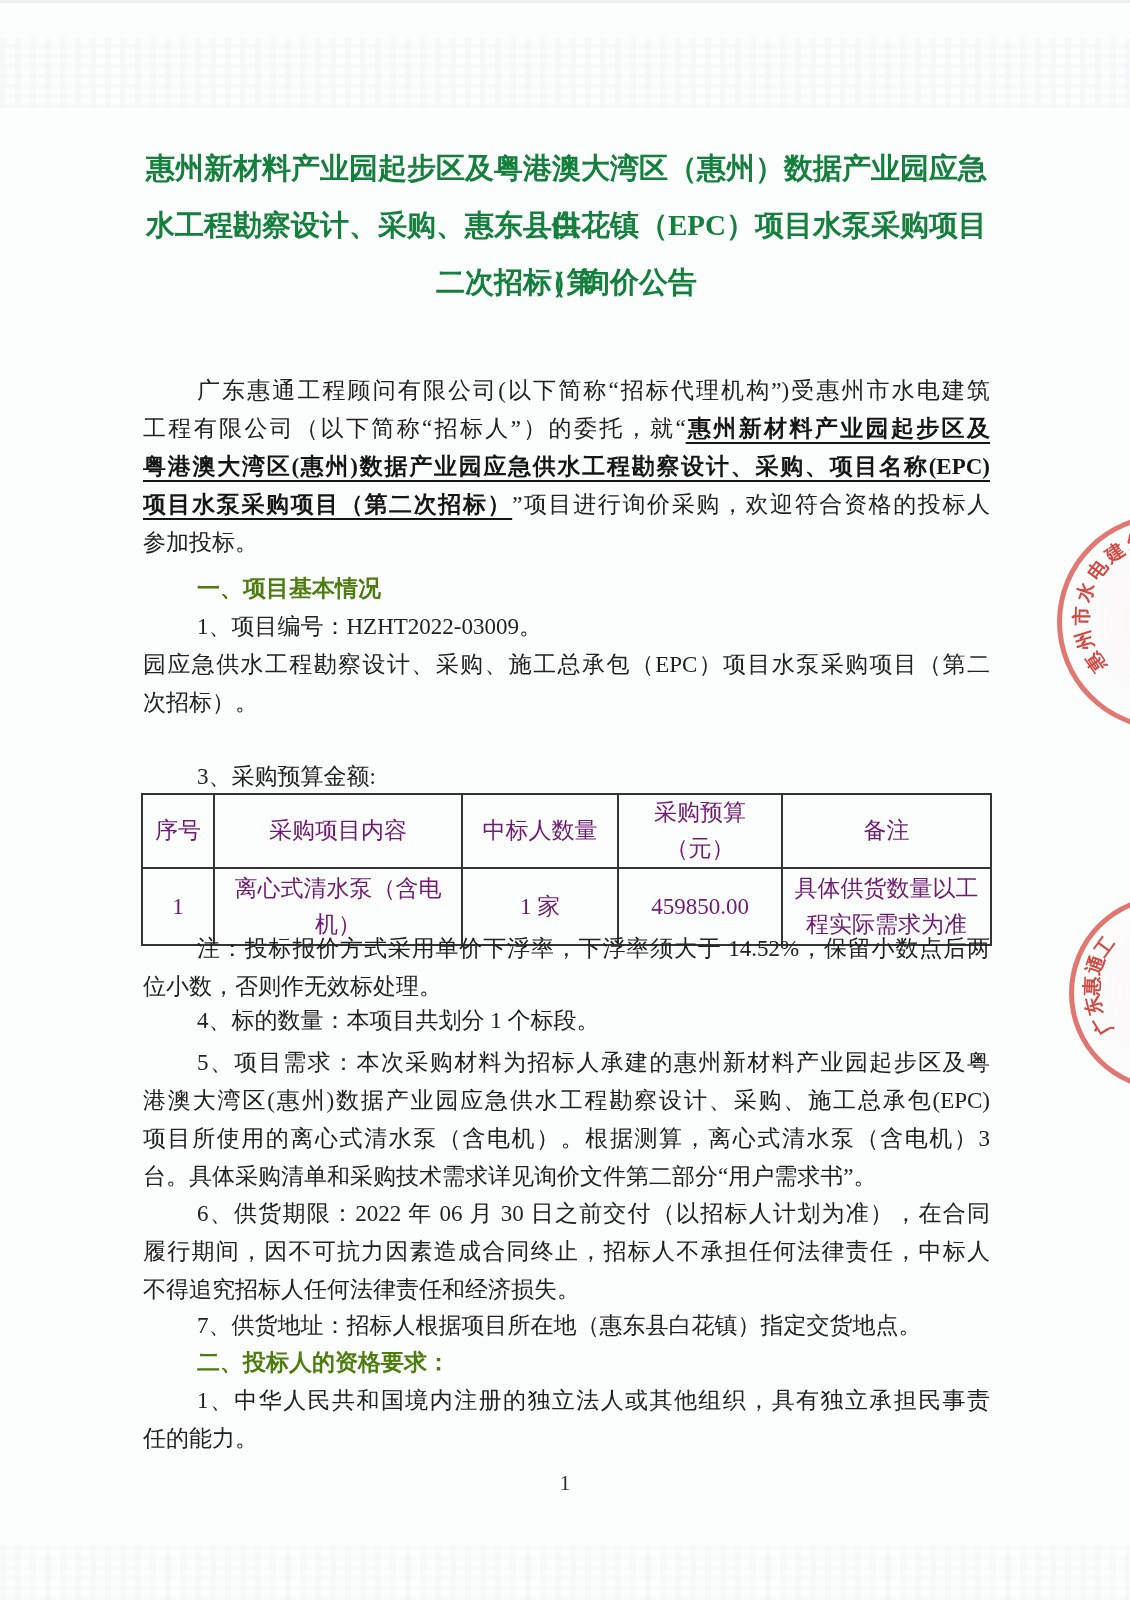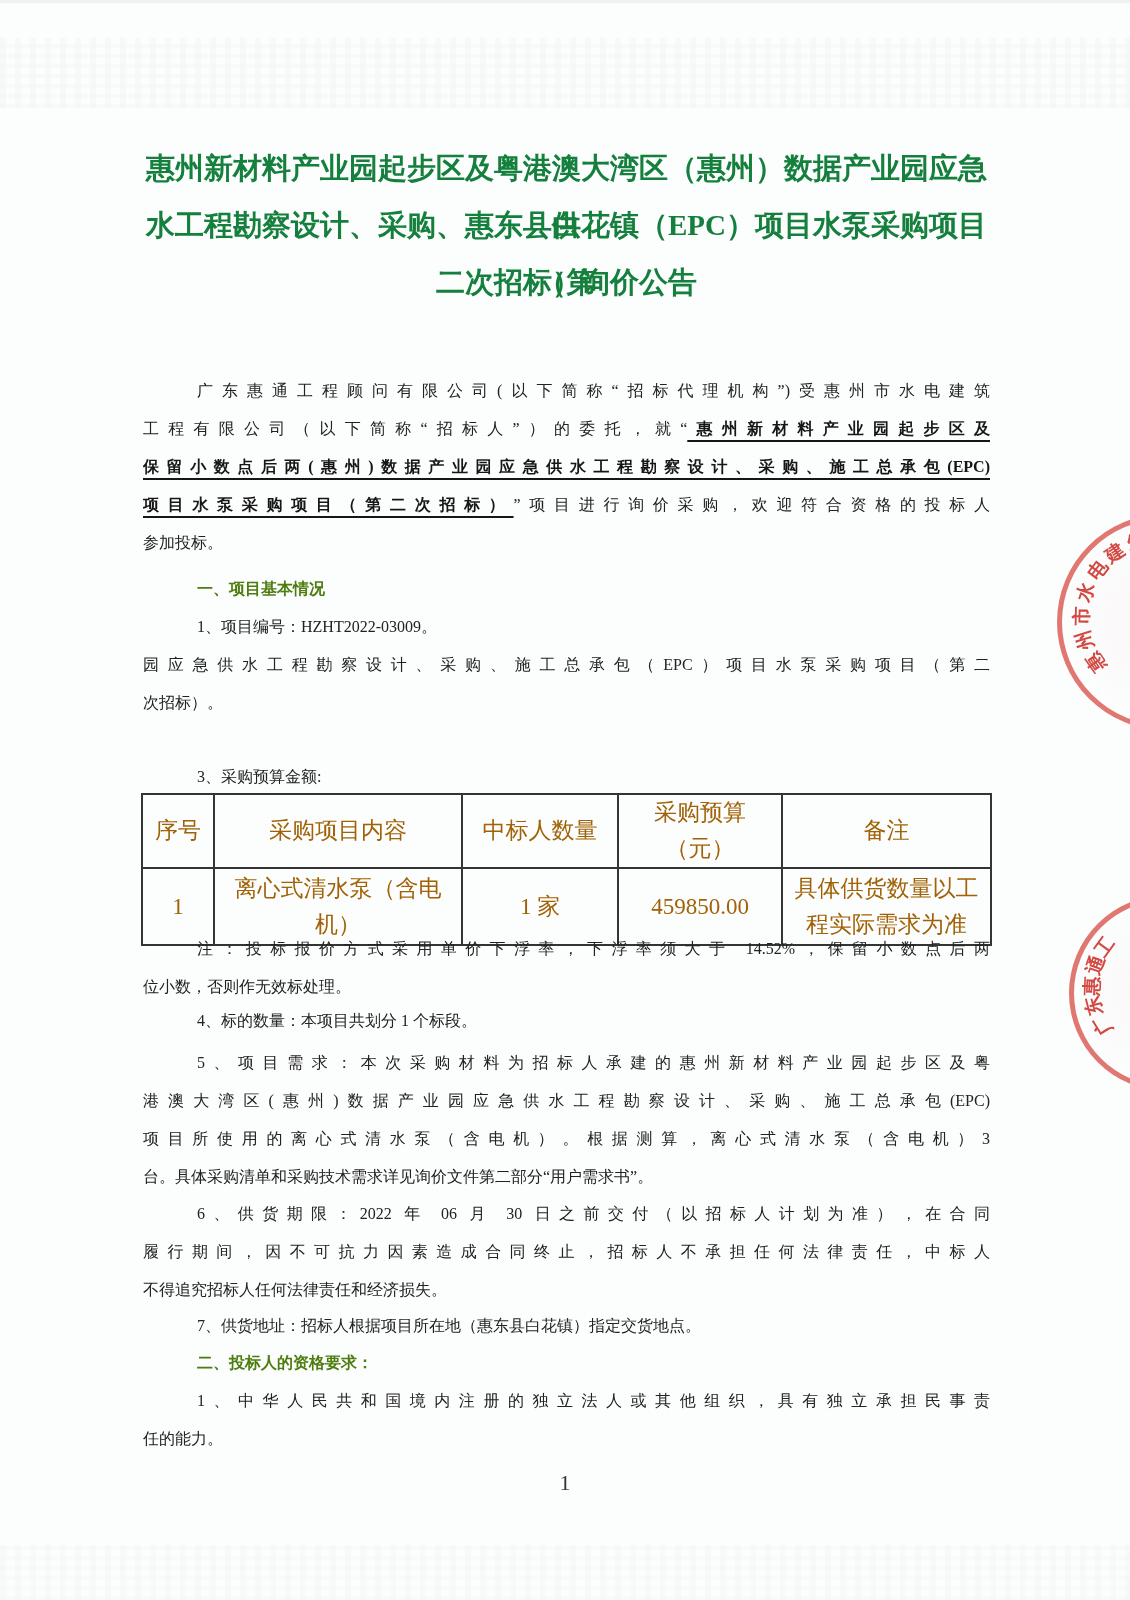--- a/index.html
+++ b/index.html
@@ -16,33 +16,33 @@
       repeating-linear-gradient(0deg, rgba(186,203,203,.10) 0 4px, transparent 4px 10px);}
   .noise.top{top:38px;height:70px;}
   .noise.bottom{top:1545px;height:55px;opacity:.35;}
 
   .title{
     position:absolute;top:140px;left:143px;width:847px;
     font-size:29px;font-weight:bold;text-align:center;color:#15803d;
   }
   .title .tl{height:57px;line-height:57px;}
 
-  .block{position:absolute;left:143px;width:847px;font-size:16px;color:#222;font-family:Liberation Serif, serif;}
+  .block{position:absolute;left:143px;width:847px;font-size:23px;color:#222;font-family:Liberation Serif, serif;}
   .ln{height:38px;line-height:38px;overflow:hidden;}
   .jl{text-align:justify;text-align-last:justify;}
   .nl{text-align:left;}
   .ind{text-indent:54px;}
   .bold{font-weight:bold;color:#4d7c0f;}
   .ul{font-weight:bold;color:#161616;
       text-decoration:underline;text-decoration-thickness:2px;text-underline-offset:6px;}
 
   table.budget{
     position:absolute;top:793px;left:141px;width:849px;
     border-collapse:collapse;table-layout:fixed;
-    font-size:23px;color:#a16207;
+    font-size:23px;color:#701a75;
   }
   table.budget th,table.budget td{
     border:2px solid #343434;text-align:center;vertical-align:middle;
     padding:0 6px;font-weight:normal;line-height:36px;overflow:hidden;
   }
   table.budget thead tr{height:55px;}
   table.budget tbody tr{height:77px;}
   col.c1{width:72px;}col.c2{width:248px;}col.c3{width:156px;}col.c4{width:164px;}col.c5{width:209px;}
 
   .pagenum{position:absolute;top:1470px;left:0;width:1130px;text-align:center;
@@ -65,21 +65,21 @@
 
   <div class="title">
     <div class="tl">惠州新材料产业园起步区及粤港澳大湾区（惠州）数据产业园应急供</div>
     <div class="tl">水工程勘察设计、采购、惠东县白花镇（EPC）项目水泵采购项目（第</div>
     <div class="tl">二次招标）询价公告</div>
   </div>
 
   <div class="block" style="top:372px">
     <div class="ln jl ind">广东惠通工程顾问有限公司(以下简称“招标代理机构”)受惠州市水电建筑</div>
     <div class="ln jl"><span>工程有限公司（以下简称“招标人”）的委托，就“</span><span class="ul">惠州新材料产业园起步区及</span></div>
-    <div class="ln jl"><span class="ul">保留小数点后两(惠州)数据产业园应急供水工程勘察设计、采购、施工总承包(EPC)</span></div>
+    <div class="ln jl"><span class="ul">粤港澳大湾区(惠州)数据产业园应急供水工程勘察设计、采购、项目名称(EPC)</span></div>
     <div class="ln jl"><span class="ul">项目水泵采购项目（第二次招标）</span><span>”项目进行询价采购，欢迎符合资格的投标人</span></div>
     <div class="ln nl">参加投标。</div>
   </div>
 
   <div class="block" style="top:570px">
     <div class="ln nl ind bold">一、项目基本情况</div>
   </div>
   <div class="block" style="top:608px">
     <div class="ln nl ind">1、项目编号：HZHT2022-03009。</div>
   </div>

